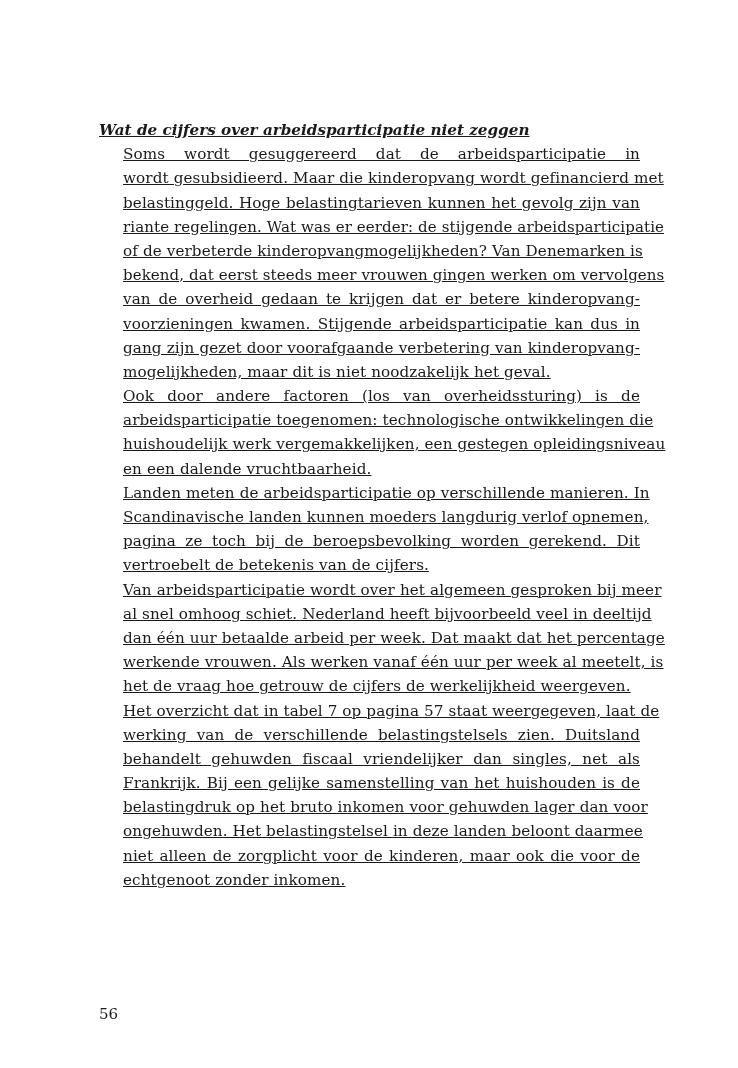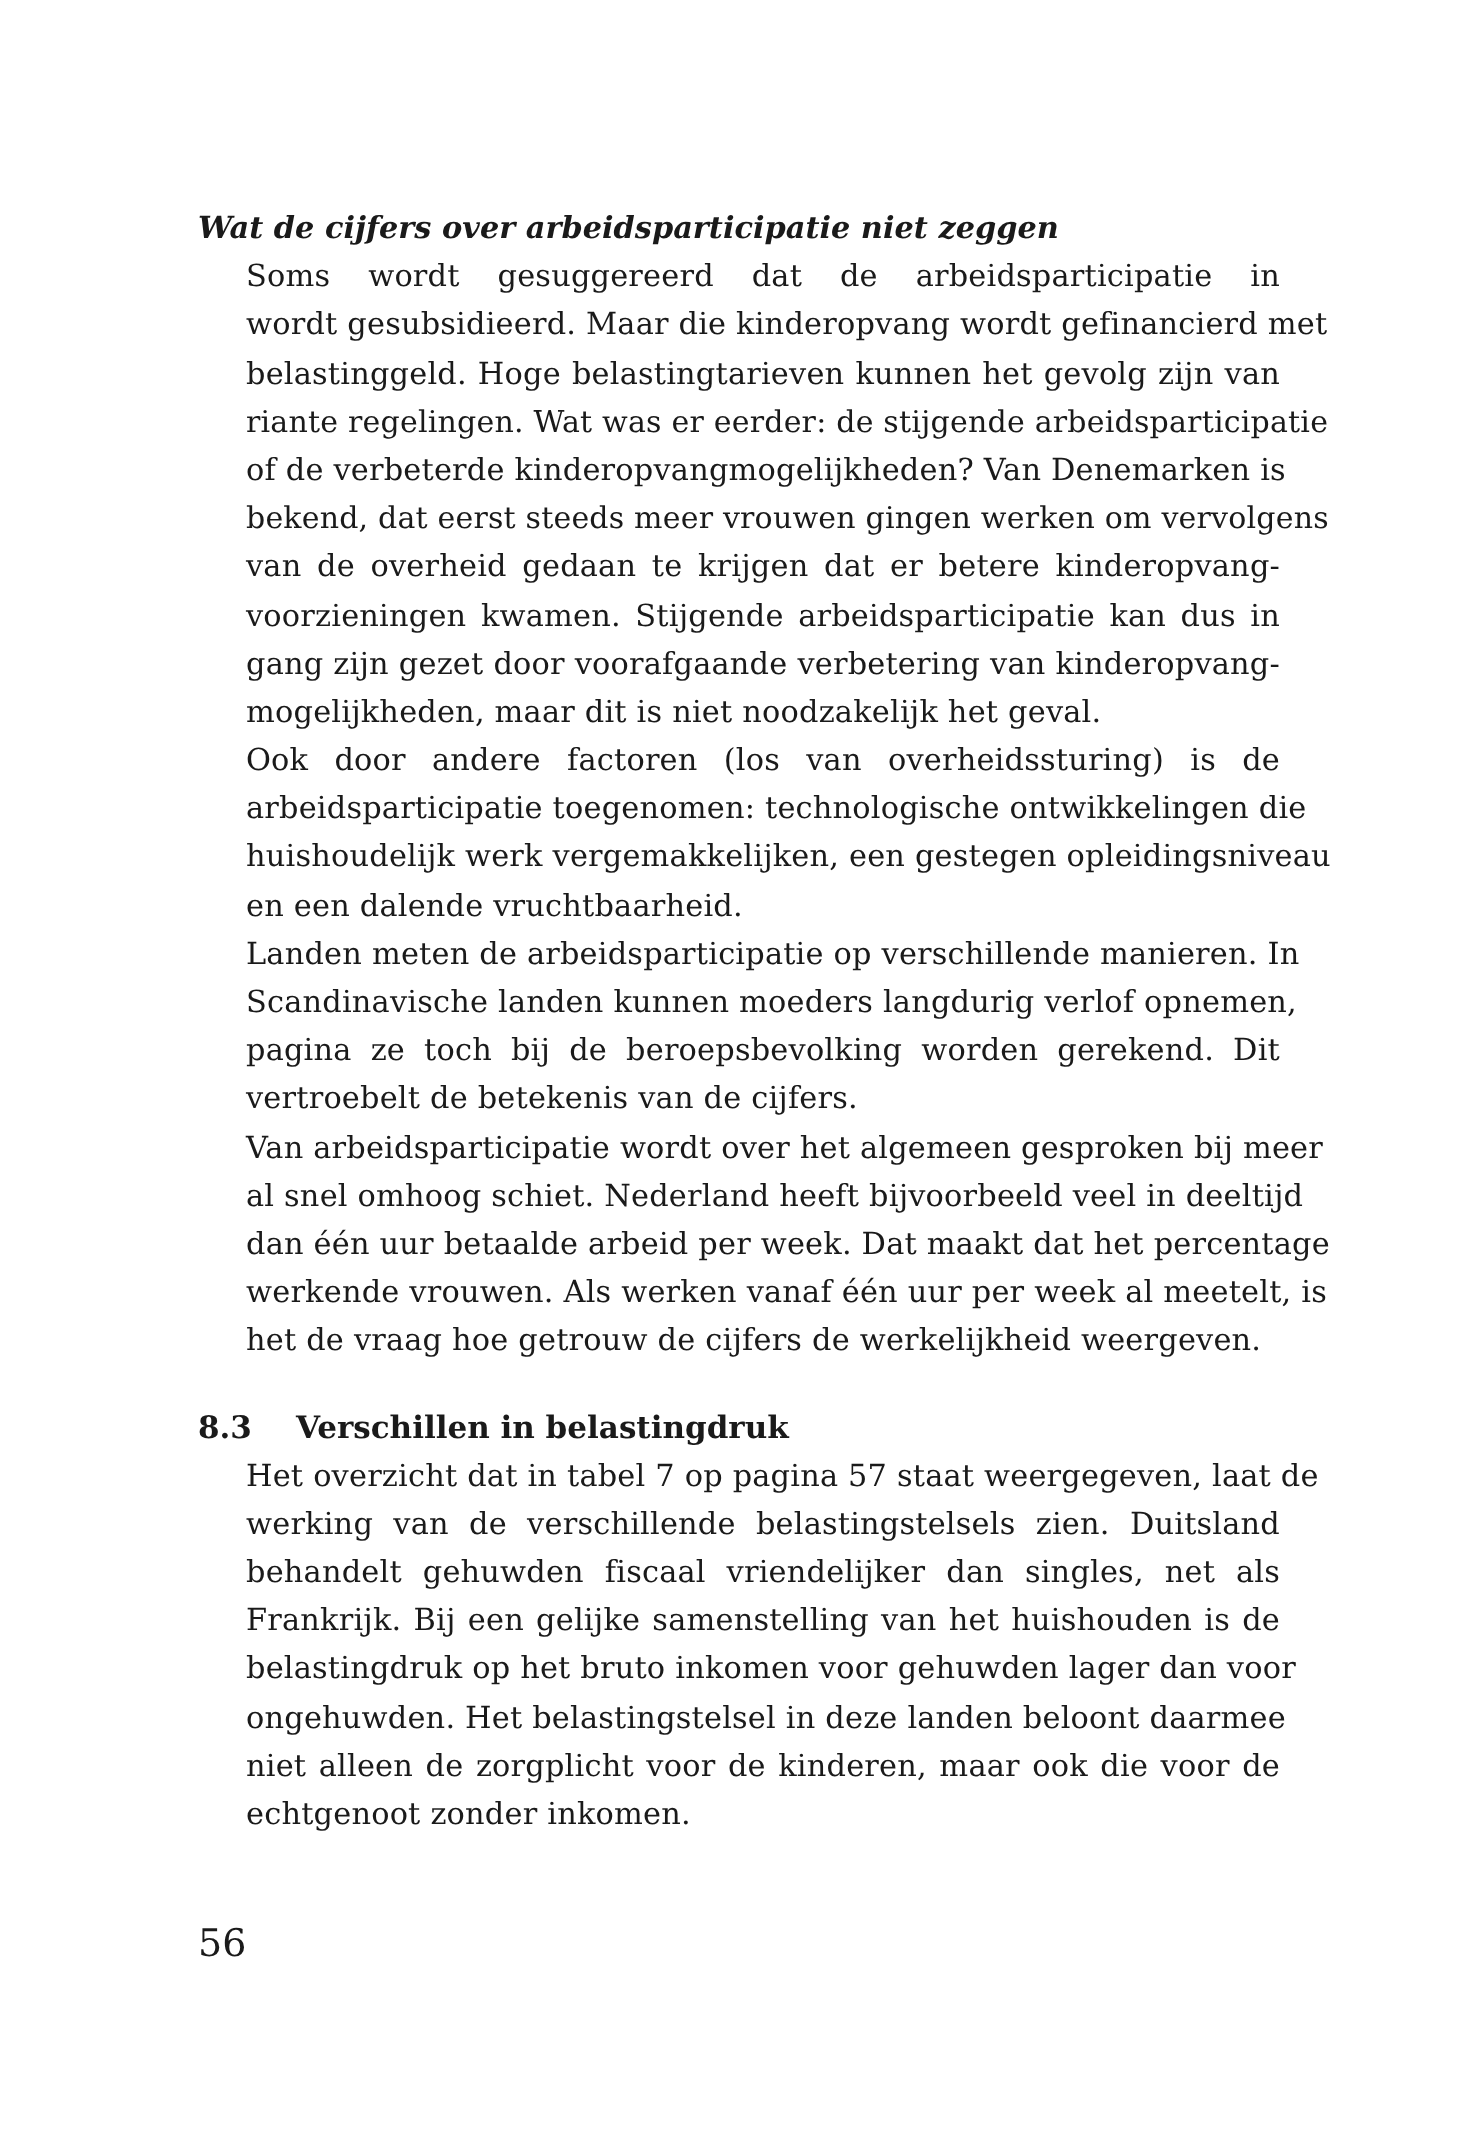--- a/index.html
+++ b/index.html
@@ -11,22 +11,23 @@
       width: 738px;
       height: 1068px;
       position: relative;
       overflow: hidden;
       font-family: "DejaVu Serif", "Liberation Serif", serif;
       color: #1a1a1a;
     }
     .page {
       position: absolute;
       left: 99px;
-      top: 102px;
+      top: 118px;
       width: 541px;
+      text-decoration: underline;
     }
     .line {
       display: block;
       height: 24.2px;
       line-height: 24.2px;
       font-size: 15.2px;
       white-space: nowrap;
       letter-spacing: 0.1px;
       margin-left: 24px;
     }
@@ -52,22 +53,22 @@
       display: block;
       white-space: nowrap;
     }
     .section-number {
       display: inline-block;
       width: 49px;
     }
     .page-number {
       position: absolute;
       left: 99px;
-      top: 962px;
-      font-size: 19px;
+      top: 1004px;
+      font-size: 15px;
       line-height: 20px;
     }
   </style>
 </head>
 <body>
 
 <div class="page">
   <span class="subheading">Wat de cijfers over arbeidsparticipatie niet zeggen</span>
   <div id="subsection-content">
       <div>
@@ -96,23 +97,20 @@
       </div>
       <div>
         <span class="line justify">Van arbeidsparticipatie wordt over het algemeen gesproken bij meer</span>
         <span class="line justify">al snel omhoog schiet. Nederland heeft bijvoorbeeld veel in deeltijd</span>
         <span class="line justify">dan één uur betaalde arbeid per week. Dat maakt dat het percentage</span>
         <span class="line justify">werkende vrouwen. Als werken vanaf één uur per week al meetelt, is</span>
         <span class="line">het de vraag hoe getrouw de cijfers de werkelijkheid weergeven.</span>
       </div>
     </div>
 
-  <div class="section-heading">
-    <span class="section-number">8.3</span><span>Verschillen in belastingdruk</span>
-  </div>
   <div id="section-content">
       <div>
         <span class="line justify">Het overzicht dat in tabel 7 op pagina 57 staat weergegeven, laat de</span>
         <span class="line justify">werking van de verschillende belastingstelsels zien. Duitsland</span>
         <span class="line justify">behandelt gehuwden fiscaal vriendelijker dan singles, net als</span>
         <span class="line justify">Frankrijk. Bij een gelijke samenstelling van het huishouden is de</span>
         <span class="line justify">belastingdruk op het bruto inkomen voor gehuwden lager dan voor</span>
         <span class="line justify">ongehuwden. Het belastingstelsel in deze landen beloont daarmee</span>
         <span class="line justify">niet alleen de zorgplicht voor de kinderen, maar ook die voor de</span>
         <span class="line">echtgenoot zonder inkomen.</span>

